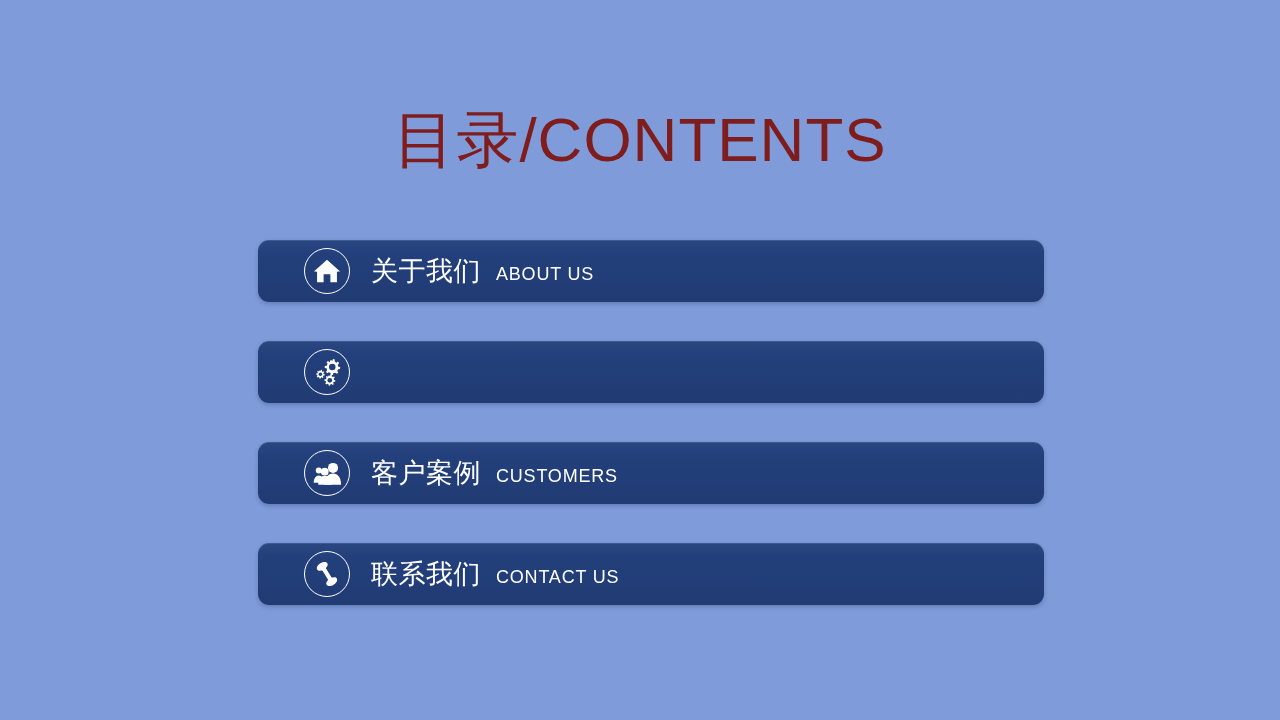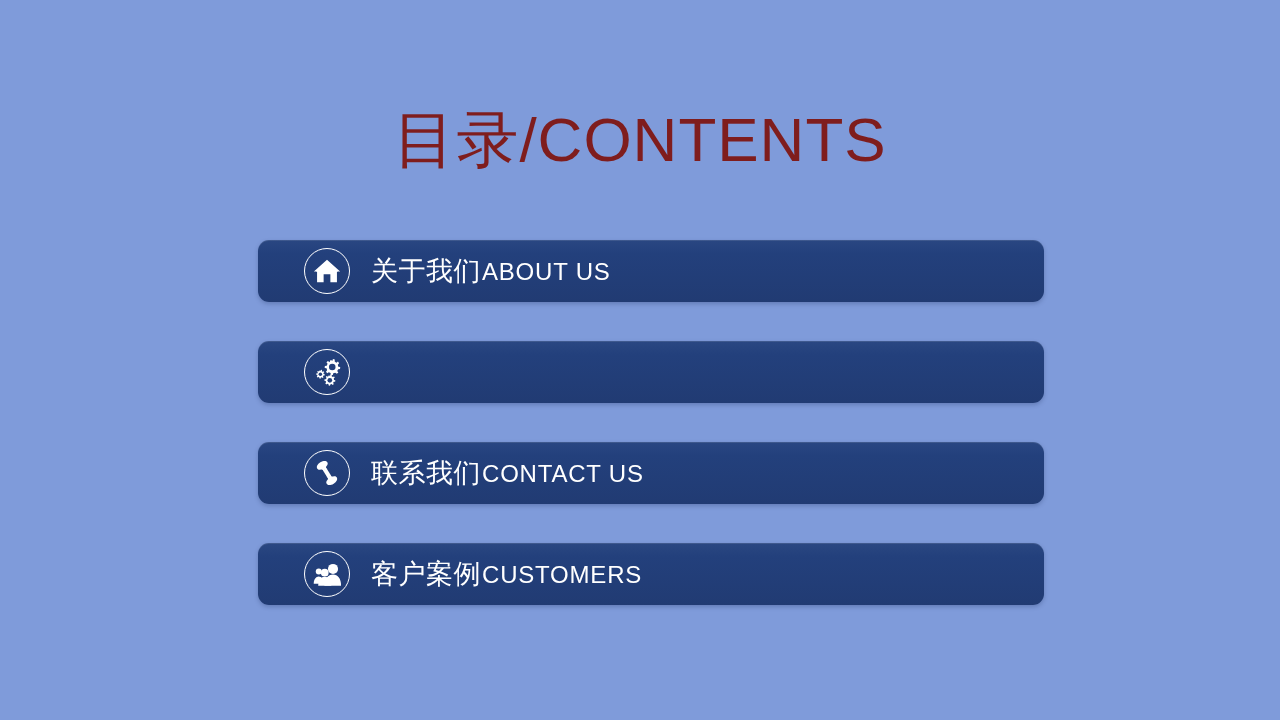--- a/index.html
+++ b/index.html
@@ -83,23 +83,23 @@
     margin-left: 21px;
     color: #ffffff;
     white-space: nowrap;
     font-weight: 400;
   }
   .label-cn {
     font-size: 27px;
     letter-spacing: 0.5px;
   }
   .label-en {
-    font-size: 24px;
+    font-size: 18px;
     letter-spacing: 0.8px;
-    margin-left: 1px;
+    margin-left: 15px;
   }
 </style>
 </head>
 <body>
 
 <div id="slide">
 
   <div id="slide-title">目录/CONTENTS</div>
 
   <div id="contents-list">
@@ -129,48 +129,48 @@
 
           <path d="M8.0 14.4 L9.2 14.6 L9.6 13.5 L10.7 13.9 L10.5 15.1 L11.4 15.8 L12.4 15.2 L13.1 16.2 L12.2 17.0 L12.4 18.2 L13.6 18.5 L13.4 19.6 L12.2 19.7 L11.7 20.8 L12.3 21.7 L11.4 22.4 L10.5 21.7 L9.3 22.0 L9.1 23.2 L8.0 23.0 L7.8 21.8 L6.8 21.3 L5.8 21.9 L5.1 21.0 L5.8 20.1 L5.5 18.9 L4.3 18.7 L4.5 17.6 L5.7 17.5 L6.2 16.4 L5.5 15.5 L6.4 14.8 L7.4 15.4 Z"></path>
           <circle cx="8.9" cy="18.3" r="1.9" fill="#23407c"></circle>
         </svg>
       </span>
     </div>
 
     <div class="content-row">
       <span class="row-icon">
         <svg viewBox="0 0 32 32" aria-hidden="true">
-          <g transform="rotate(-32 16 16)">
-
-            <path d="M9.2 2.6 C13.0 2.6 15.6 4.2 15.6 6.4 C15.6 8.2 14.2 9.0 12.8 9.4 C11.9 9.7 11.4 10.1 11.4 11.0 L11.4 11.6 L7.0 11.6 L7.0 11.0 C7.0 10.1 6.5 9.7 5.6 9.4 C4.2 9.0 2.8 8.2 2.8 6.4 C2.8 4.2 5.4 2.6 9.2 2.6 Z" transform="translate(6.8,0)"></path>
-
-            <path d="M13.8 11.2 L18.2 11.2 L18.2 20.8 L13.8 20.8 Z"></path>
-
-            <path d="M9.2 29.4 C13.0 29.4 15.6 27.8 15.6 25.6 C15.6 23.8 14.2 23.0 12.8 22.6 C11.9 22.3 11.4 21.9 11.4 21.0 L11.4 20.4 L7.0 20.4 L7.0 21.0 C7.0 21.9 6.5 22.3 5.6 22.6 C4.2 23.0 2.8 23.8 2.8 25.6 C2.8 27.8 5.4 29.4 9.2 29.4 Z" transform="translate(6.8,0)"></path>
-          </g>
-        </svg>
-      </span>
-      <span class="row-text">
-        <span class="label-cn">联系我们</span><span class="label-en">CONTACT US</span>
-      </span>
-    </div>
-
-    <div class="content-row">
-      <span class="row-icon">
-        <svg viewBox="0 0 32 32" aria-hidden="true">
 
           <circle cx="7.2" cy="13.2" r="3.2"></circle>
           <path d="M1.8 26.5 C1.8 21.6 4.2 18.6 7.2 18.6 C10.2 18.6 12.6 21.6 12.6 26.5 Z"></path>
 
           <circle cx="13.6" cy="14.6" r="4.1"></circle>
           <path d="M6.6 28.6 C6.6 22.6 9.6 19.0 13.6 19.0 C17.6 19.0 20.6 22.6 20.6 28.6 Z"></path>
 
           <circle cx="22.4" cy="10.6" r="5.4"></circle>
           <path d="M13.2 28.6 C13.2 20.6 17.2 16.4 22.4 16.4 C27.6 16.4 31.0 20.6 31.0 28.6 Z"></path>
         </svg>
       </span>
       <span class="row-text">
         <span class="label-cn">客户案例</span><span class="label-en">CUSTOMERS</span>
       </span>
     </div>
 
+    <div class="content-row">
+      <span class="row-icon">
+        <svg viewBox="0 0 32 32" aria-hidden="true">
+          <g transform="rotate(-32 16 16)">
+
+            <path d="M9.2 2.6 C13.0 2.6 15.6 4.2 15.6 6.4 C15.6 8.2 14.2 9.0 12.8 9.4 C11.9 9.7 11.4 10.1 11.4 11.0 L11.4 11.6 L7.0 11.6 L7.0 11.0 C7.0 10.1 6.5 9.7 5.6 9.4 C4.2 9.0 2.8 8.2 2.8 6.4 C2.8 4.2 5.4 2.6 9.2 2.6 Z" transform="translate(6.8,0)"></path>
+
+            <path d="M13.8 11.2 L18.2 11.2 L18.2 20.8 L13.8 20.8 Z"></path>
+
+            <path d="M9.2 29.4 C13.0 29.4 15.6 27.8 15.6 25.6 C15.6 23.8 14.2 23.0 12.8 22.6 C11.9 22.3 11.4 21.9 11.4 21.0 L11.4 20.4 L7.0 20.4 L7.0 21.0 C7.0 21.9 6.5 22.3 5.6 22.6 C4.2 23.0 2.8 23.8 2.8 25.6 C2.8 27.8 5.4 29.4 9.2 29.4 Z" transform="translate(6.8,0)"></path>
+          </g>
+        </svg>
+      </span>
+      <span class="row-text">
+        <span class="label-cn">联系我们</span><span class="label-en">CONTACT US</span>
+      </span>
+    </div>
+
   </div>
 </div>
 
 </body></html>

